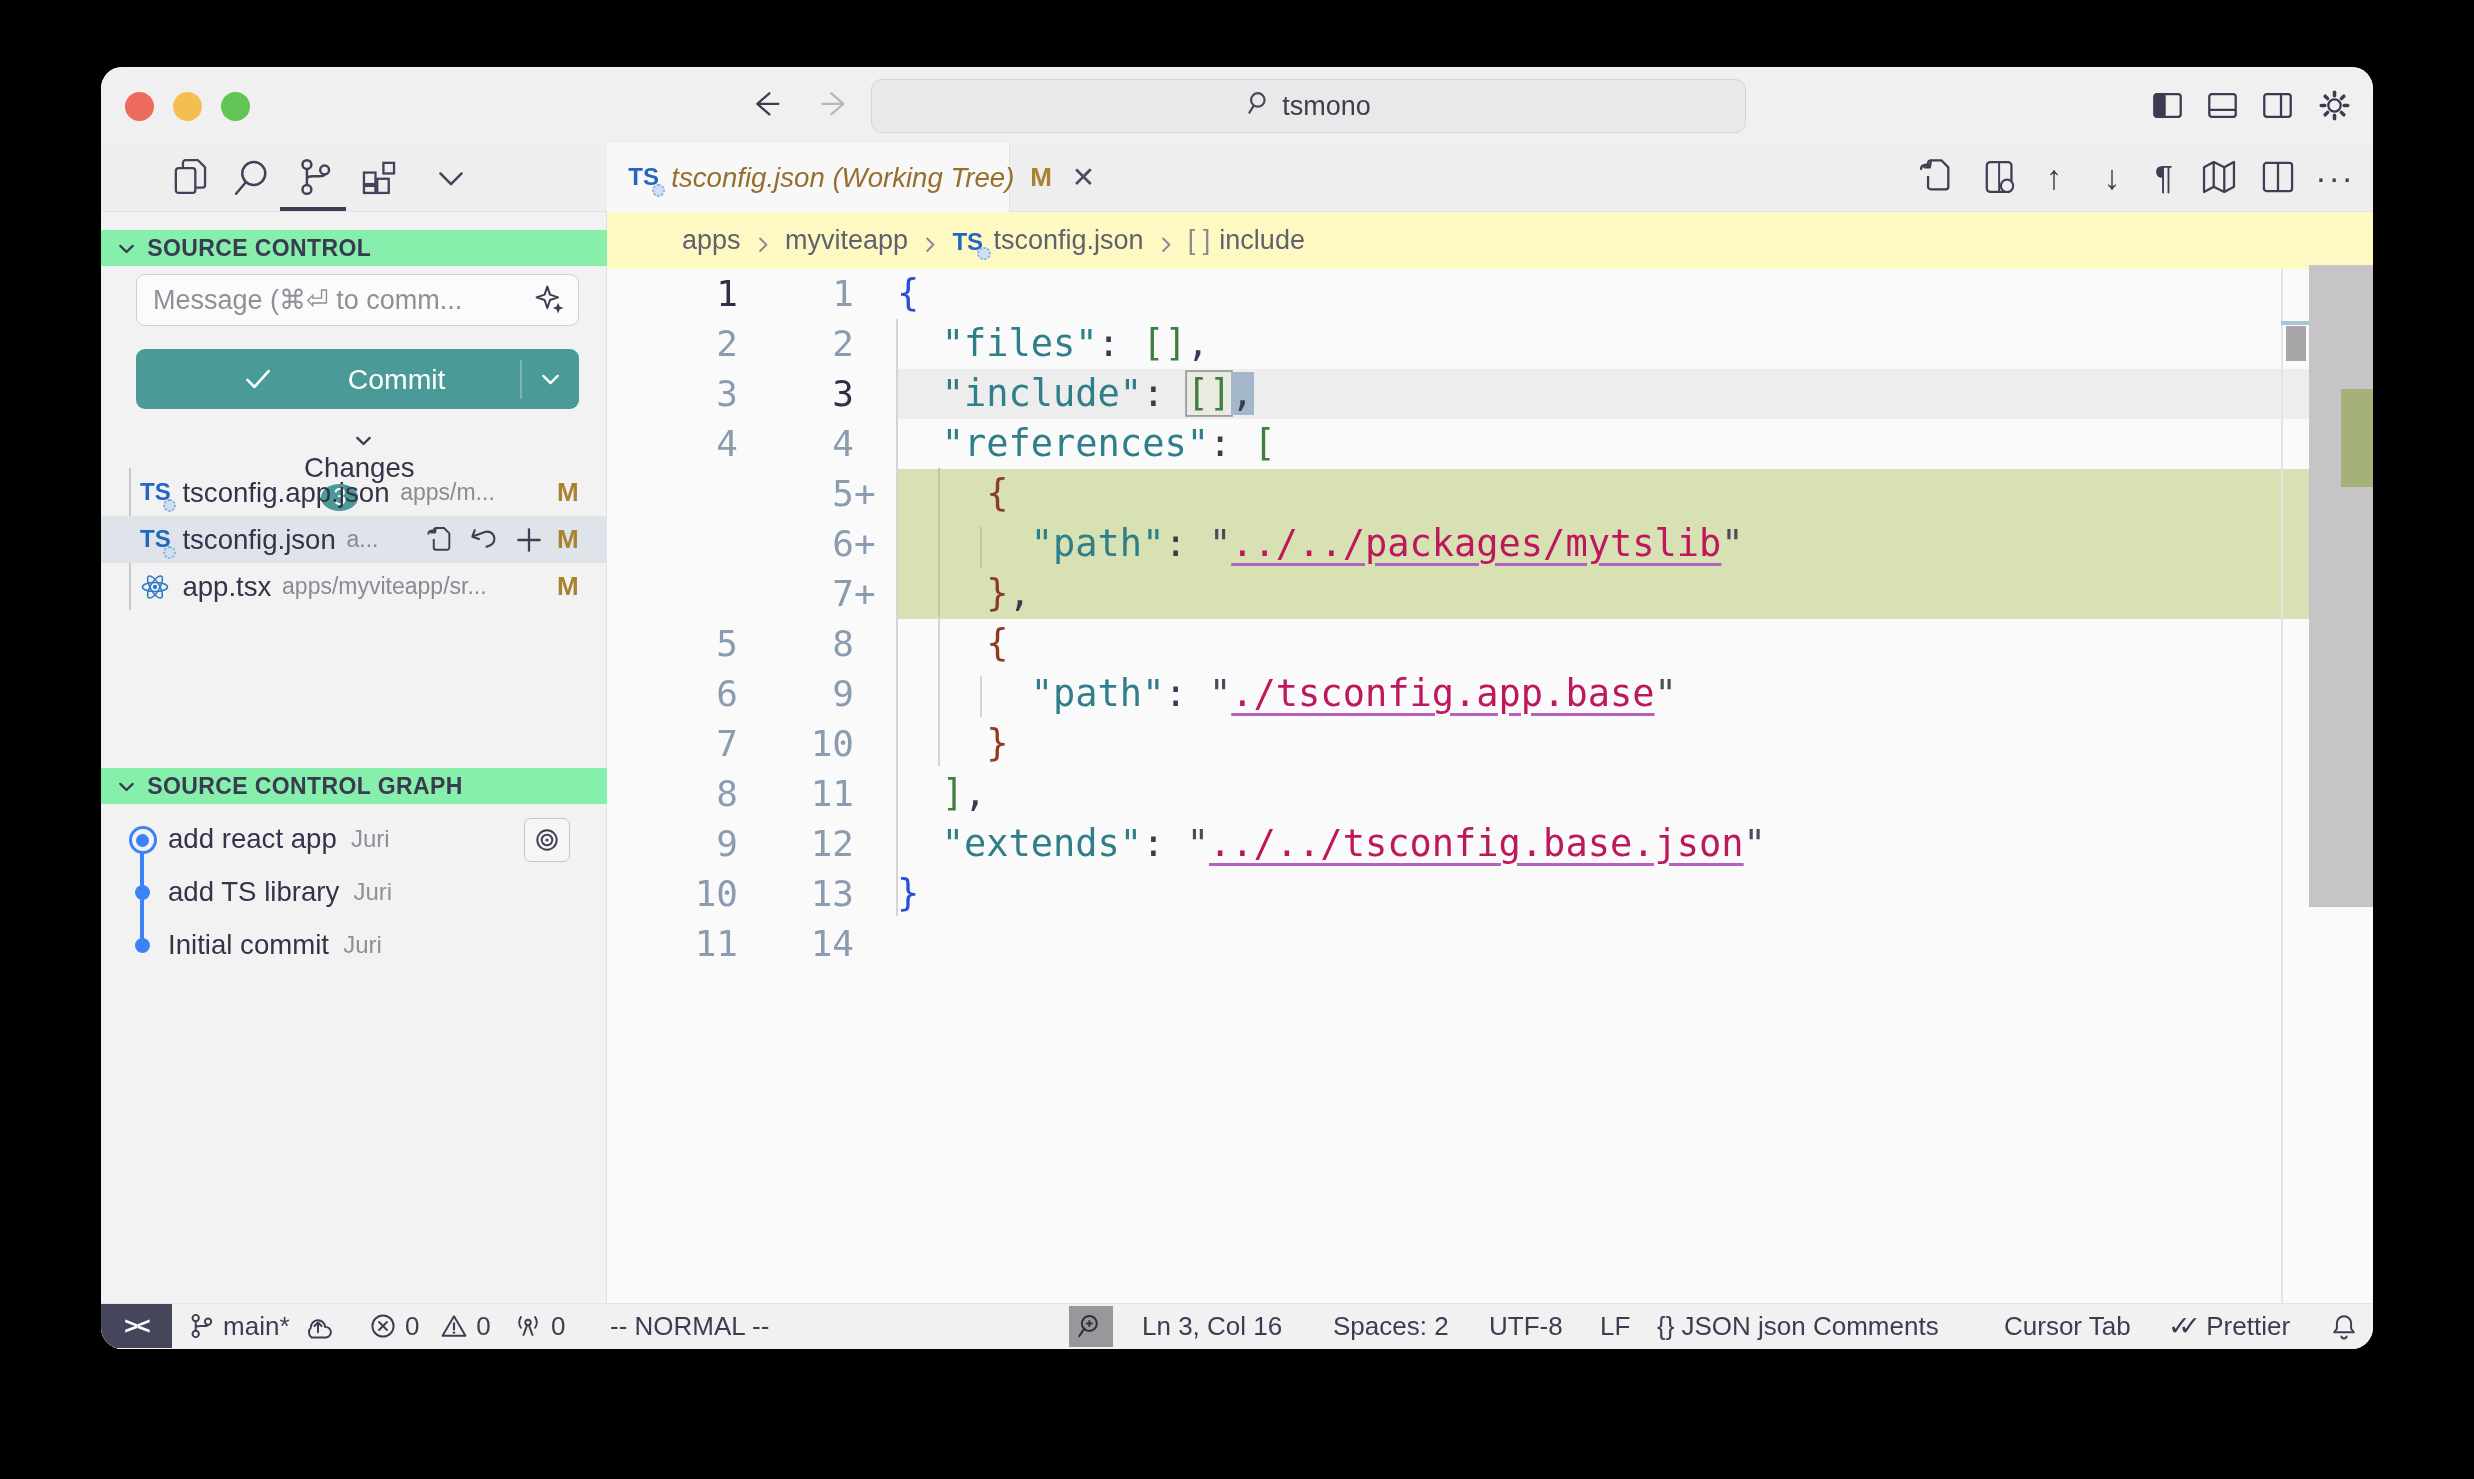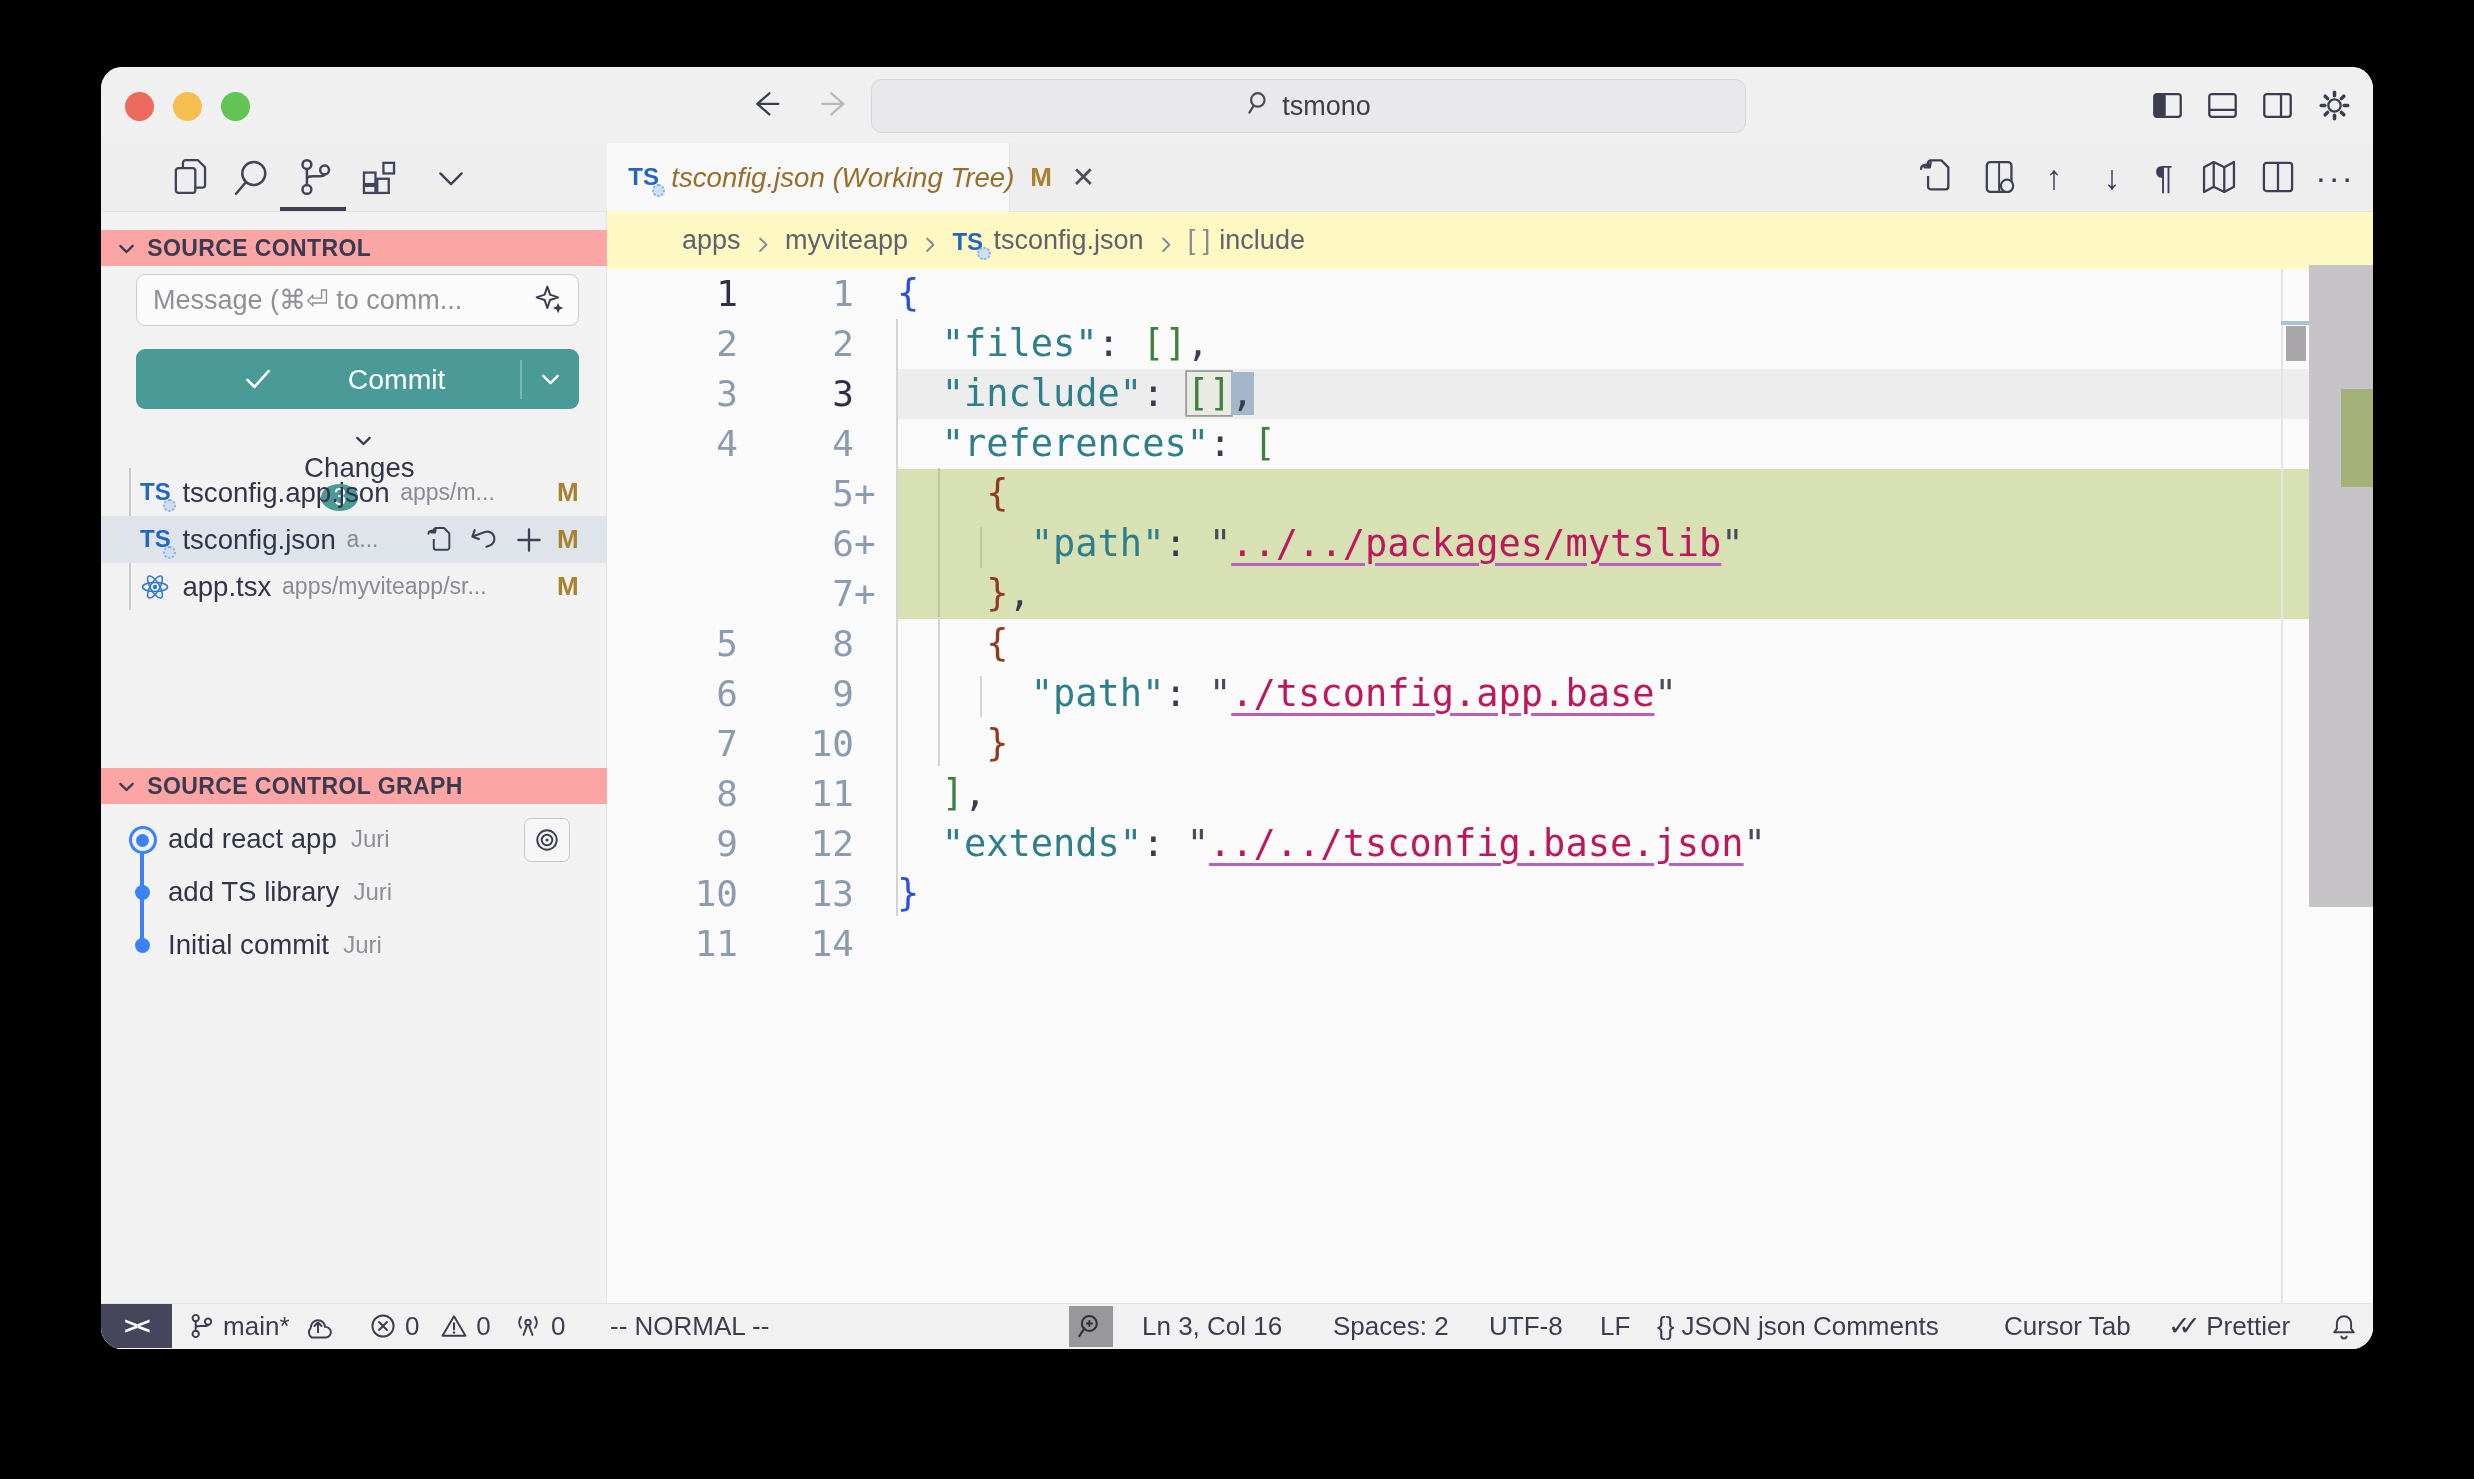--- a/index.html
+++ b/index.html
@@ -29,21 +29,21 @@
   #tab-active{position:absolute;left:506px;top:0px;width:402px;height:69px;background:#f9f8f9;
     border-right:1.8px solid #e2e1e3;display:flex;align-items:center;}
   #tab-title{font-style:italic;font-size:27.6px;color:#95702c;margin-left:12.4px;white-space:nowrap;}
   #tab-badge{font-size:26px;font-weight:bold;color:#a8822f;margin-left:16px;}
   #tab-close{font-size:28.4px;color:#4c4c5c;margin-left:19.6px;}
   .toolico{position:absolute;top:12.4px;width:44px;height:44px;color:#3e3e55;}
   .uniglyph{font-size:34px;line-height:44px;text-align:center;display:block;}
 
   
   #sidebar{left:0;top:145px;width:506px;height:1091px;background:#f3f2f3;border-right:1.8px solid #e2e1e3;box-sizing:border-box;}
-  .sechdr{position:absolute;left:0;width:506px;height:36px;background:#fca5a5;display:flex;align-items:center;}
+  .sechdr{position:absolute;left:0;width:506px;height:36px;background:#86efac;display:flex;align-items:center;}
   .sechdr .chev{width:23px;height:23px;color:#3a3a50;margin-left:14.2px;}
   .sechdr .txt{font-size:23px;font-weight:bold;color:#3a3a50;margin-left:9px;letter-spacing:0.4px;}
   #msgbox{position:absolute;left:35px;top:62px;width:443px;height:52px;background:#fbfbfc;
     border:1.8px solid #cfcecf;border-radius:9px;display:flex;align-items:center;box-sizing:border-box;}
   #msgbox .ph{font-size:27px;color:#8f8f97;margin-left:16px;flex:1;white-space:nowrap;overflow:hidden;}
   #msgbox .sparkle{width:34px;height:34px;color:#3a3a50;margin-right:10.7px;flex:none;}
   #commitbtn{position:absolute;left:35px;top:137px;width:443px;height:60px;background:#4a9a98;border-radius:9px;
     display:flex;align-items:center;color:#fff;}
   #commitbtn .lbl{font-size:28.4px;flex:1;text-align:center;}
   #commitbtn .ck{width:30px;height:30px;margin-left:107px;}

